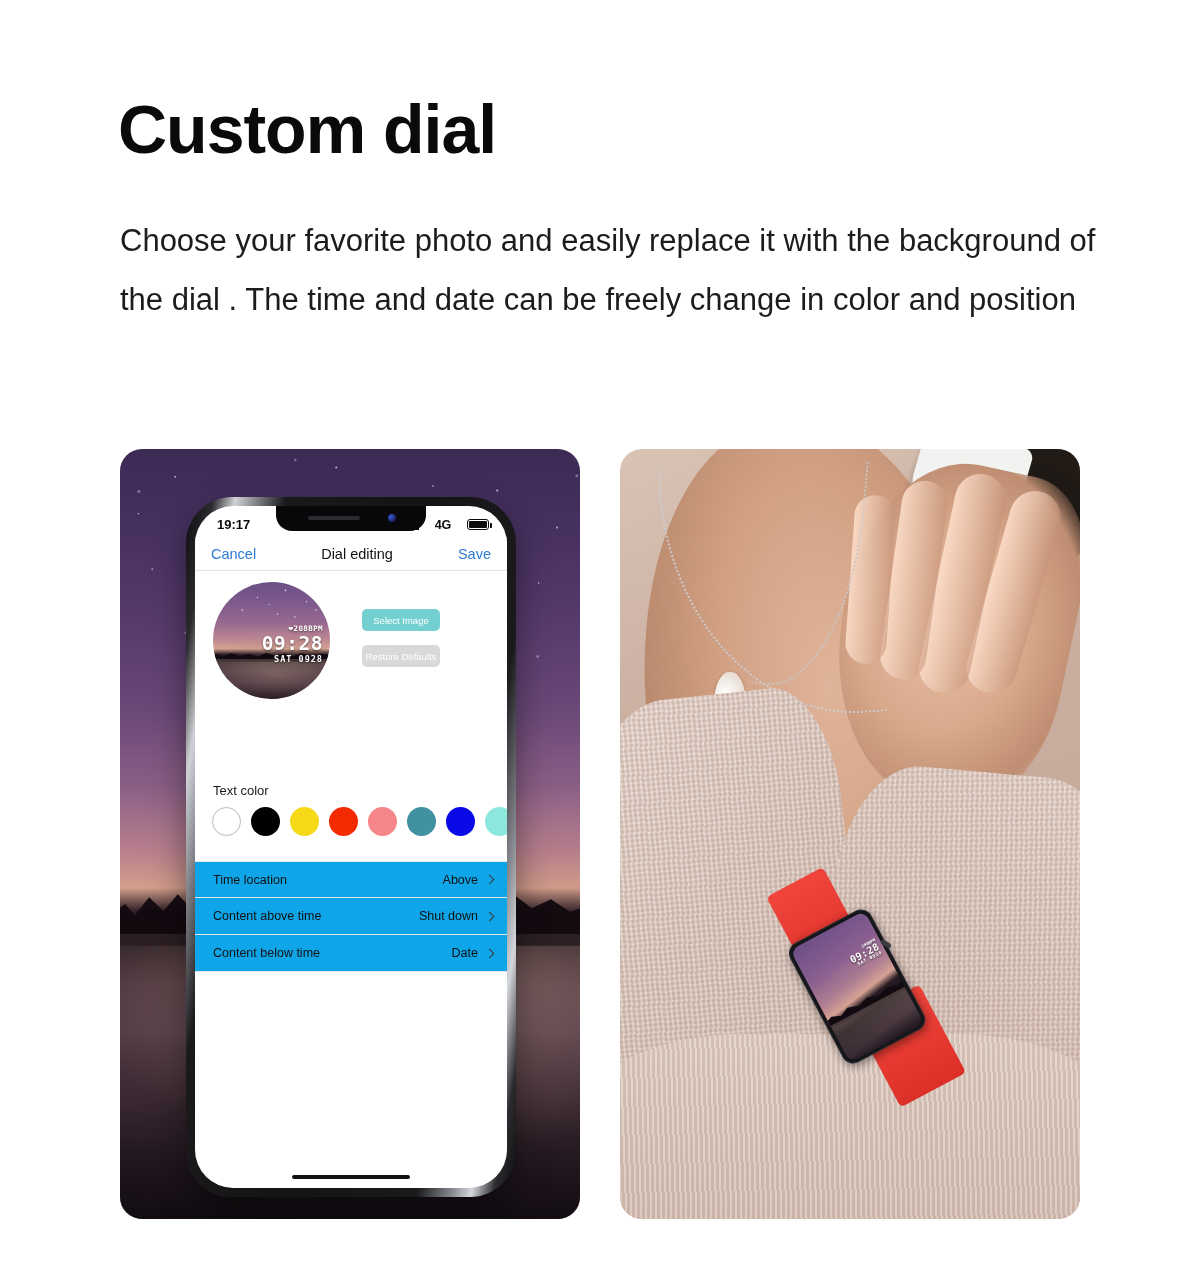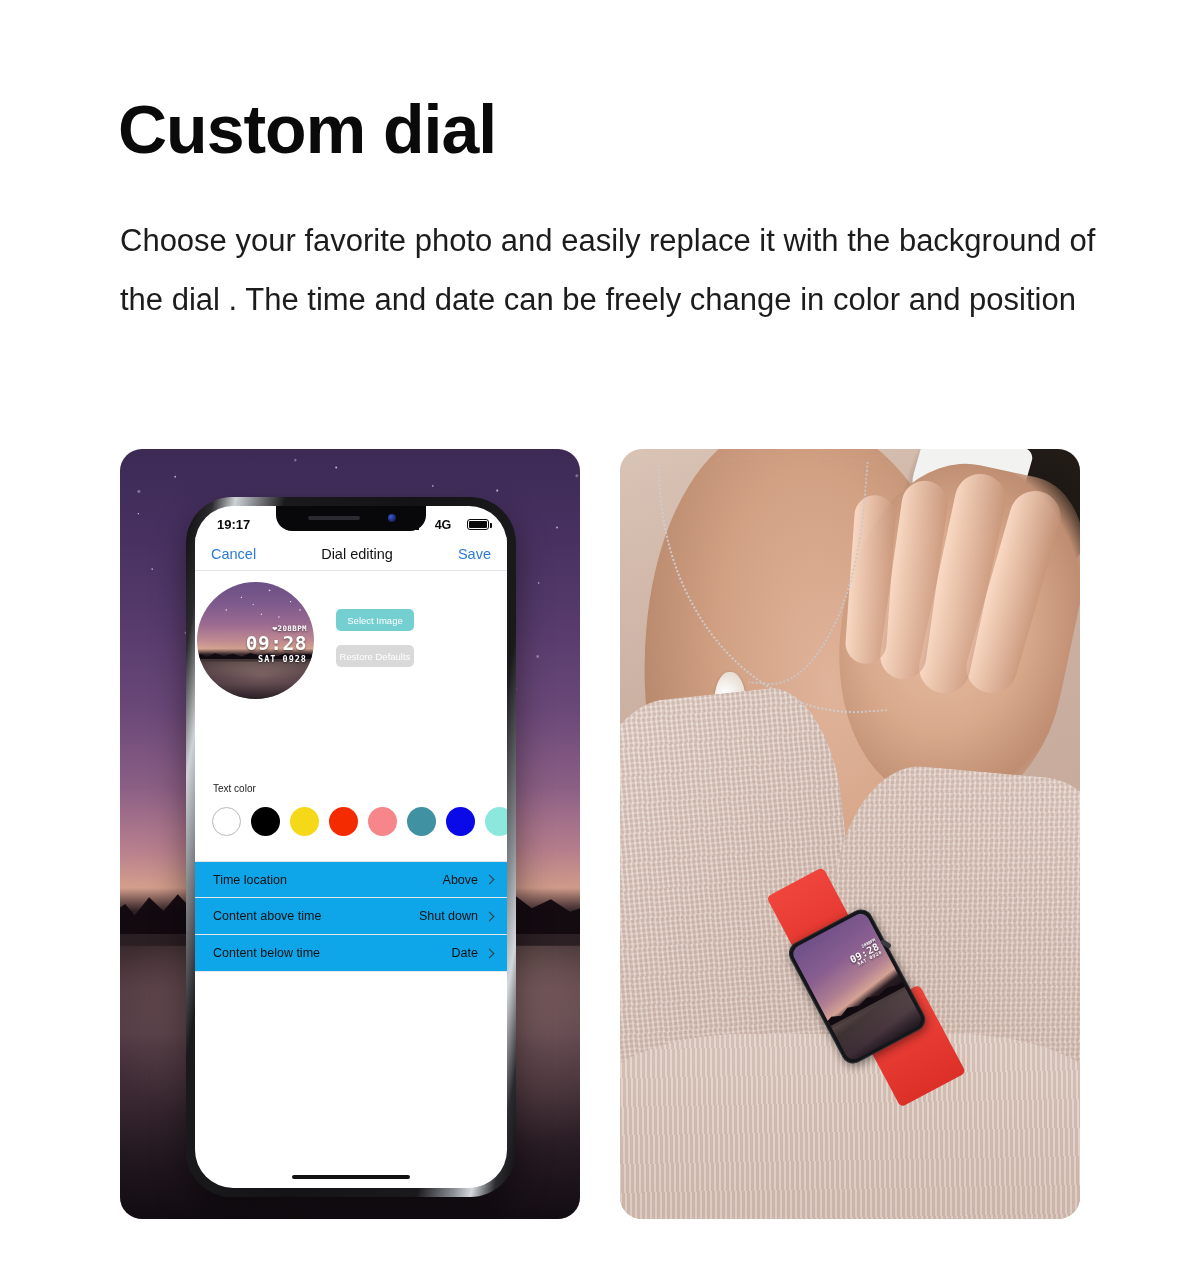--- a/index.html
+++ b/index.html
@@ -118,21 +118,21 @@
     position:absolute; top:31px; left:0; right:0; height:34px; z-index:4;
     display:flex; align-items:center; justify-content:space-between;
     padding: 0 16px; background:#fff; border-bottom:1px solid #e3e3e5;
   }
   .nav-btn { color:#2a7bd4; font-size:14.5px; }
   .nav-title { font-size:14.5px; color:#111; font-weight:400; }
 
   
   .preview-area { position:absolute; top:65px; left:0; right:0; height:139px; background:#fff; }
   .dial {
-    position:absolute; left:2px; top:11px; width:117px; height:117px; border-radius:50%;
+    position:absolute; left:18px; top:11px; width:117px; height:117px; border-radius:50%;
     overflow:hidden;
     background:
       radial-gradient(ellipse 130% 45% at 55% 80%, rgba(230,190,170,0.45) 0%, rgba(90,60,70,0.1) 50%, transparent 75%),
       linear-gradient(180deg,#6a4f86 0%,#7d5a8c 18%,#9a6a90 36%,#c08a92 50%,#dba894 57%,#241a20 62%,#140e14 67%,#3d2e38 76%,#574250 86%,#32242d 100%);
     text-decoration: underline;
   }
   .dial .d-stars { position:absolute; inset:0; height:60%;
     background-image:
       radial-gradient(1.2px 1.2px at 15% 10%, #fff, transparent),
       radial-gradient(1.1px 1.1px at 38% 22%, #fff, transparent),
@@ -154,31 +154,31 @@
   .dial-text {
     position:absolute; right:7px; top:43px; text-align:right;
     color:#fff; font-family:"DejaVu Sans Mono", monospace; line-height:1;
     text-shadow: 0 1px 2px rgba(0,0,0,.5);
   }
   .dial-bpm  { font-size:7.5px; font-weight:bold; letter-spacing:.4px; white-space:nowrap; }
   .dial-bpm .hrt { font-size:8px; }
   .dial-time { font-size:19.5px; font-weight:bold; letter-spacing:.5px; margin-top:1px; }
   .dial-date { font-size:8.5px; font-weight:bold; letter-spacing:1px; margin-top:1px; }
 
-  .dial-actions { position:absolute; left:141px; top:38px; display:flex; flex-direction:column; gap:14px; }
+  .dial-actions { position:absolute; left:167px; top:38px; display:flex; flex-direction:column; gap:14px; }
   .btn-select, .btn-restore {
     width:78px; height:22px; border-radius:5px; border:none;
     color:#ffffff; font-size:9.5px; font-family:"Liberation Sans", sans-serif;
     display:flex; align-items:center; justify-content:center; cursor:pointer;
   }
   .btn-select  { background:#74cfd1; }
   .btn-restore { background:#d9d9d9; }
 
   
-  .sec-label { position:absolute; top:212px; left:18px; font-size:10px; color:#1a1a1a; }
+  .sec-label { position:absolute; top:212px; left:18px; font-size:13px; color:#1a1a1a; }
   .swatches { position:absolute; top:236px; left:17px; right:0; display:flex; gap:10px; }
   .sw { width:29px; height:29px; border-radius:50%; flex:0 0 auto; }
   .sw.ring { border:1.4px solid #b9b9b9; }
 
   
   .rows { position:absolute; top:290px; left:0; right:0; }
   .row {
     height:37px; display:flex; align-items:center; justify-content:space-between;
     padding: 0 14px 0 18px; border-bottom:1px solid #e6e6e8; background:#0ea5e9;
   }

